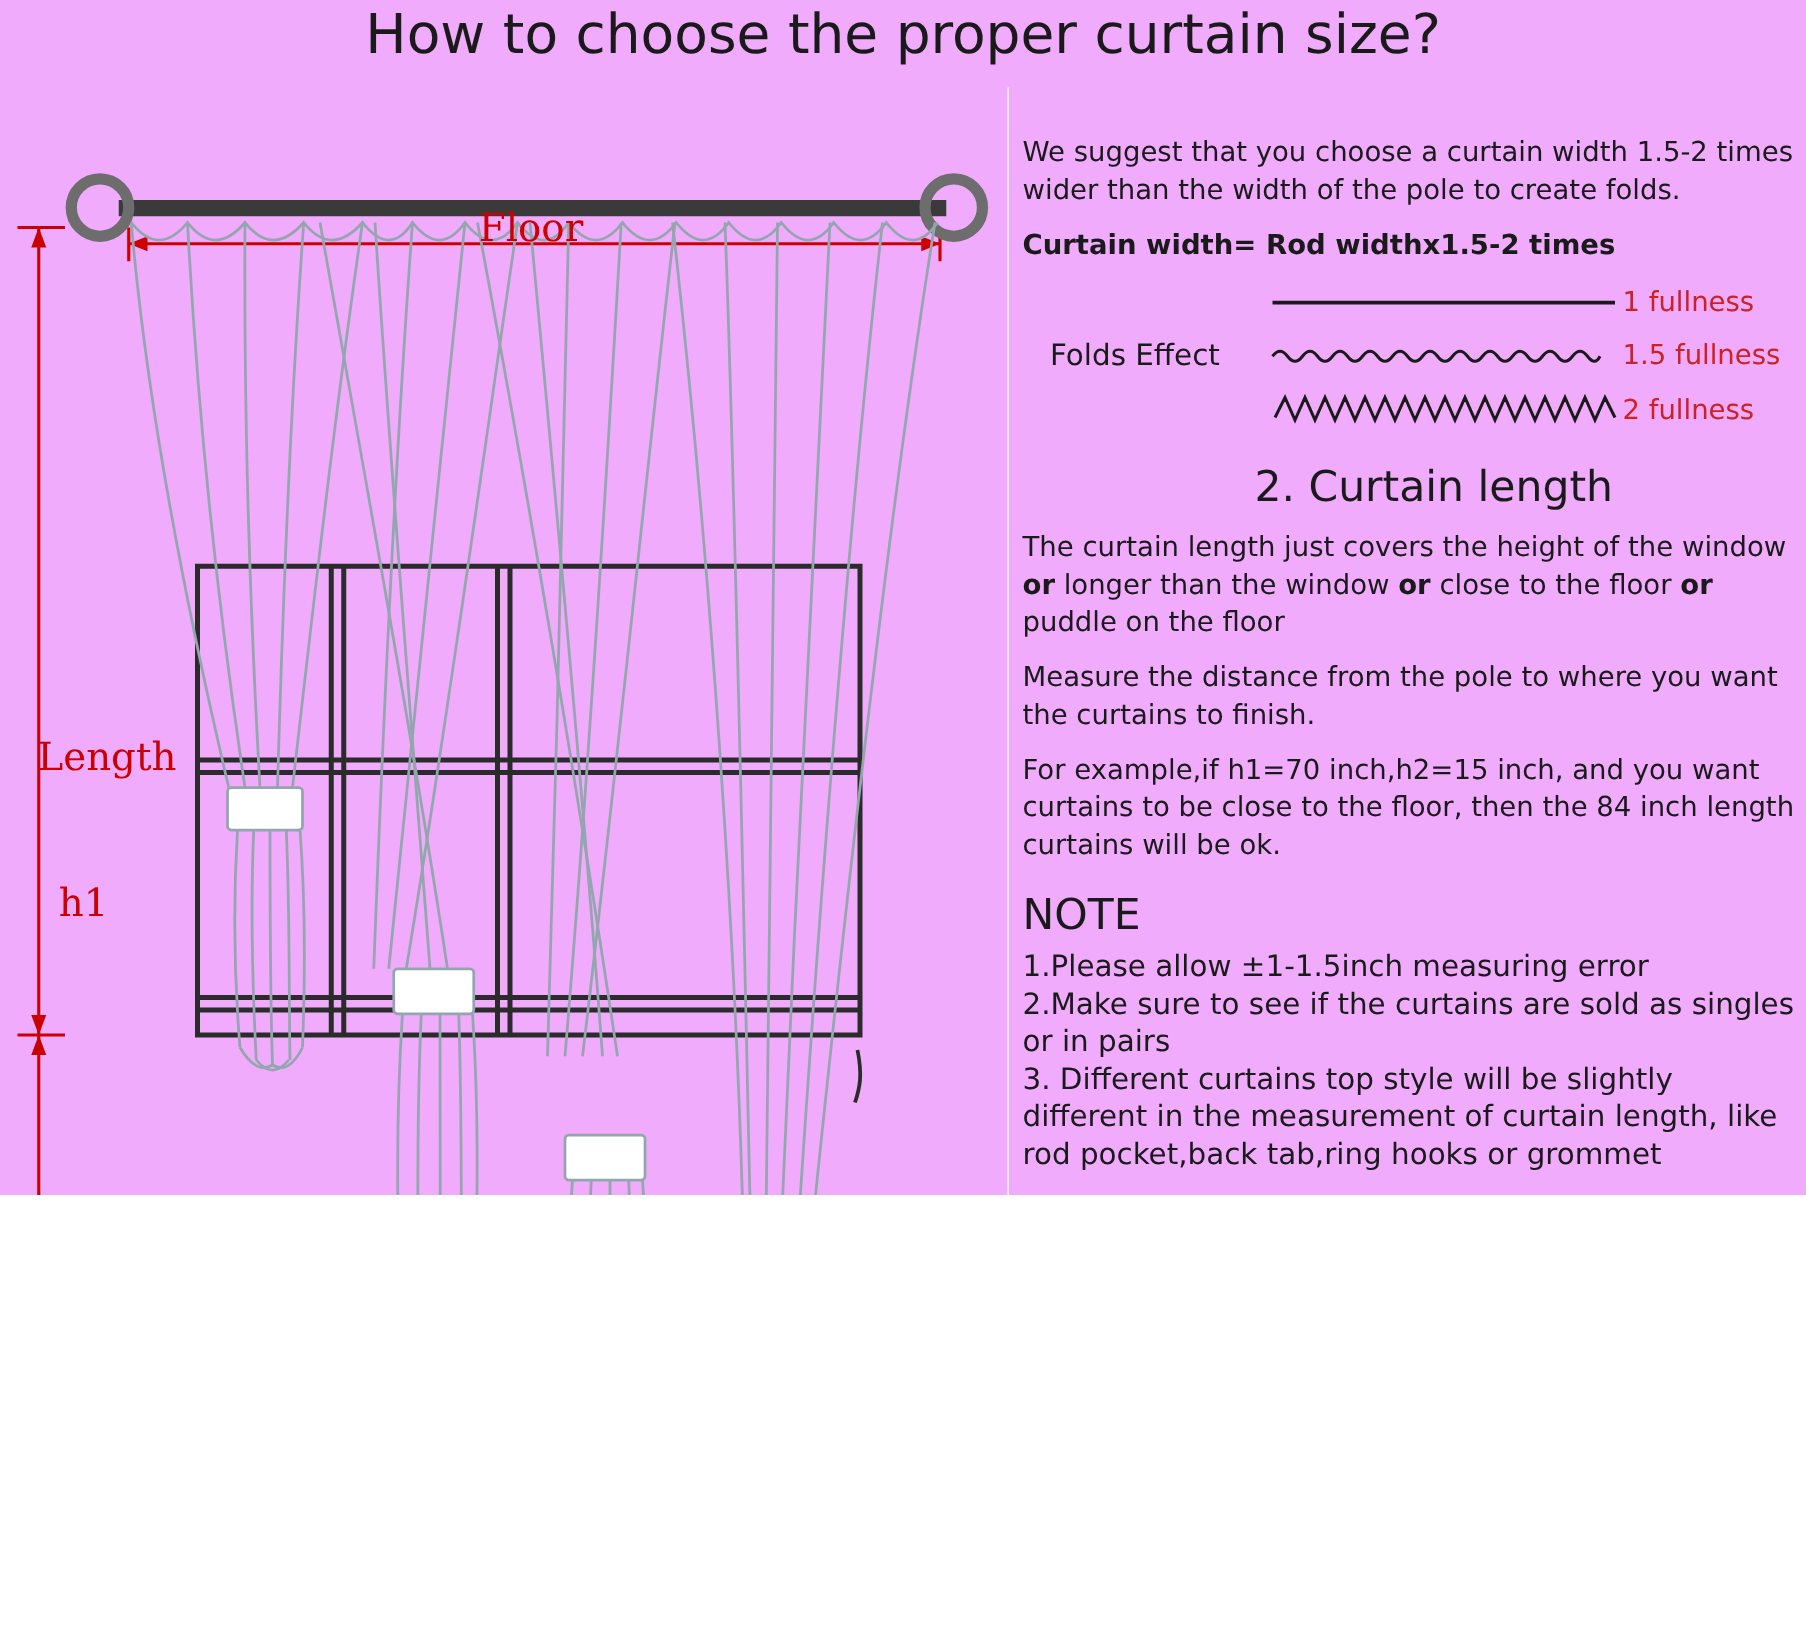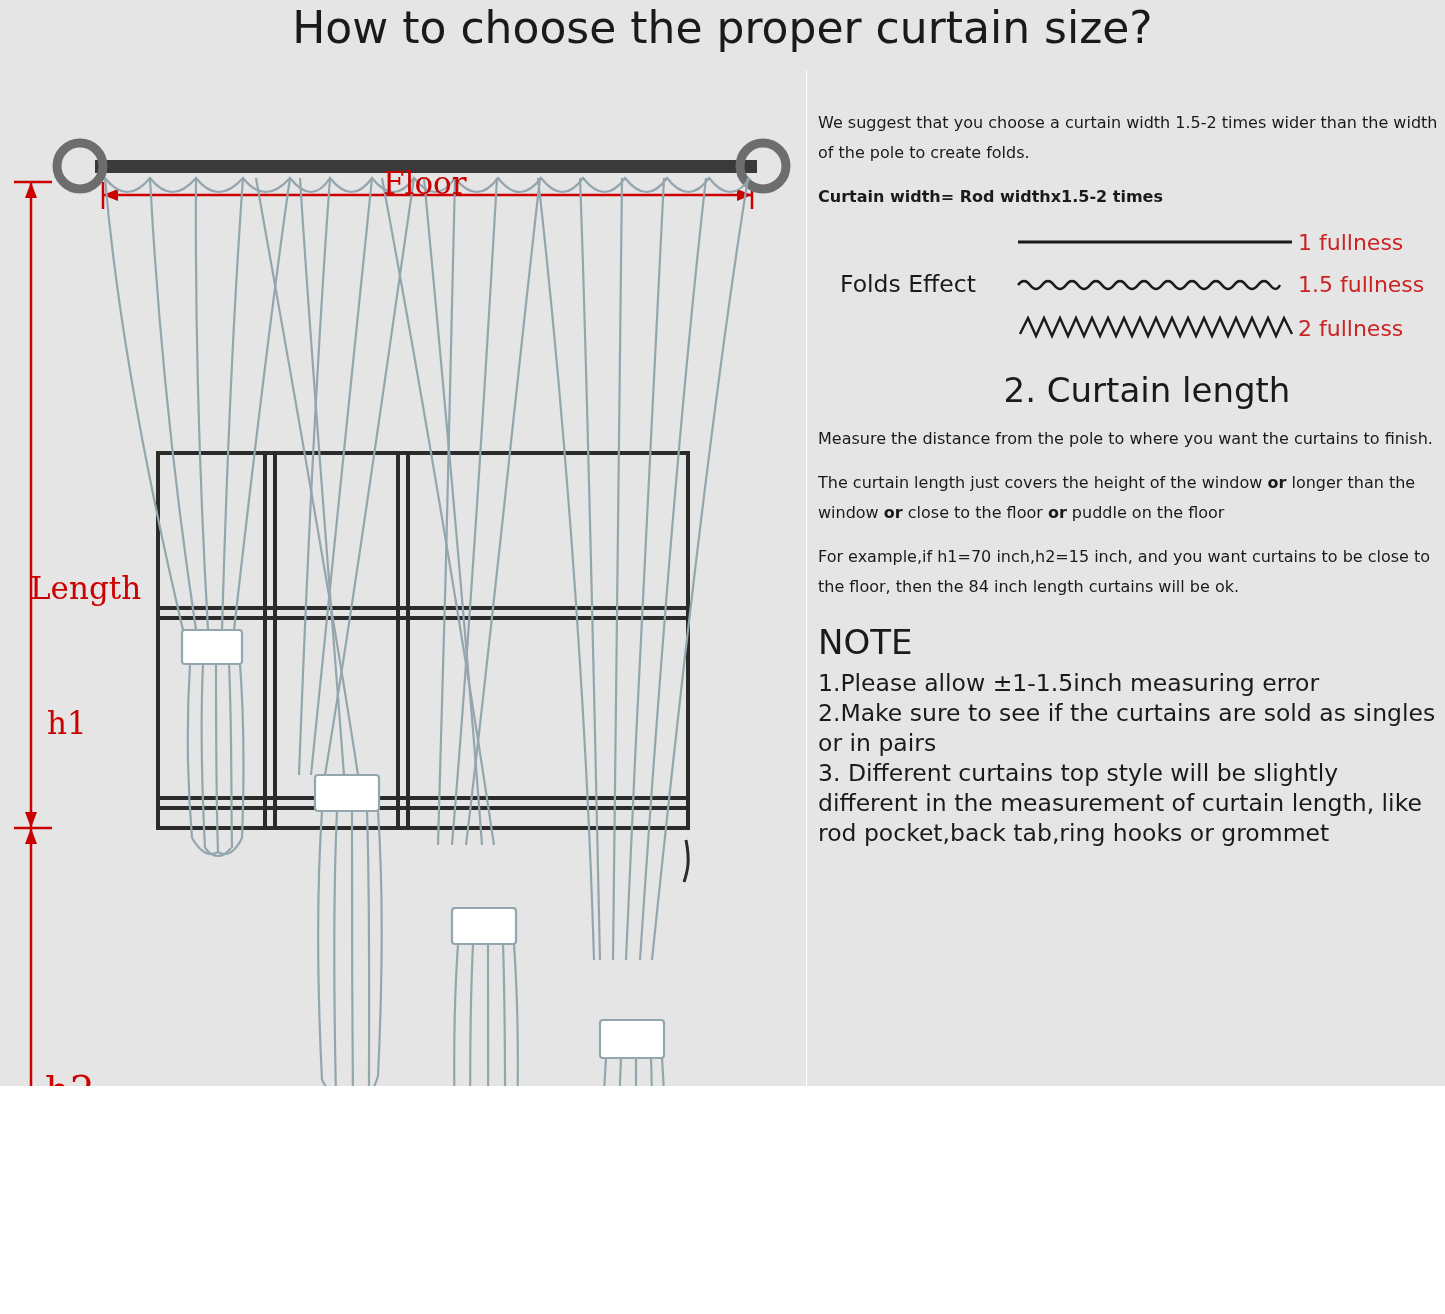--- a/index.html
+++ b/index.html
@@ -3,22 +3,22 @@
 <meta charset="utf-8">
 <style>
   html, body {
     margin: 0;
     padding: 0;
     background: #ffffff;
   }
   #page {
     position: relative;
     width: 1445px;
-    height: 1086px;
-    background: #e5e5e5;
+    height: 956px;
+    background: #f0abfc;
     font-family: "DejaVu Sans", sans-serif;
     overflow: hidden;
   }
   
   #title {
     position: absolute;
     left: 0;
     top: 2px;
     width: 1445px;
     text-align: center;
@@ -45,21 +45,21 @@
     width: 806px;
     height: 1244px;
   }
   #diagram svg { display: block; }
   .dim-label {
     position: absolute;
     color: #cc0000;
     font-family: "DejaVu Serif", serif;
   }
   #label-width { left: 383px; top: 95px; font-size: 31px; }
-  #label-length { left: 30px; top: 500px; font-size: 31px; }
+  #label-length { left: 30px; top: 518px; font-size: 31px; }
   #label-h1 { left: 47px; top: 635px; font-size: 31px; }
   #label-h2 { left: 45px; top: 998px; font-size: 39px; }
   #label-floor {
     position: absolute;
     left: 22px;
     top: 1206px;
     font-family: "DejaVu Serif", serif;
     font-size: 46px;
     color: #111111;
   }
@@ -78,21 +78,21 @@
     padding-left: 38px;
   }
   .h-note {
     font-size: 34px;
     color: #1a1a1a;
     margin: 0 0 6px 0;
     font-weight: normal;
     padding-left: 0px;
   }
   .p {
-    font-size: 16px;
+    font-size: 22px;
     line-height: 30px;
     color: #1a1a1a;
     margin: 0 0 14px 0;
   }
   .b { font-weight: bold; }
   .folds {
     position: relative;
     height: 122px;
     margin-top: 8px;
     margin-bottom: 6px;
@@ -294,24 +294,24 @@
       </svg>
       <span class="fullness-lbl" id="f2">1.5 fullness</span>
 
       <svg class="fold-art" style="top:88px" width="290" height="30" viewBox="0 0 290 30">
         <polyline points="4,20 12,4 20,22 28,4 36,22 44,4 52,22 60,4 68,22 76,4 84,22 92,4 100,22 108,4 116,22 124,4 132,22 140,4 148,22 156,4 164,22 172,4 180,22 188,4 196,22 204,4 212,22 220,4 228,22 236,4 244,22 252,4 260,22 268,4 276,20" stroke="#1a1a1a" stroke-width="2.4" fill="none"></polyline>
       </svg>
       <span class="fullness-lbl" id="f3">2 fullness</span>
     </div>
 
     <h2 class="h-sect" id="sec2">2. Curtain length</h2>
-    <p class="p">Measure the distance from the pole to where you want the curtains to finish.</p>
     <p class="p">
       <span>The curtain length just covers the height of the window </span><span class="b">or</span><span> longer than the window </span><span class="b">or</span><span> close to the floor </span><span class="b">or</span><span> puddle on the floor</span>
     </p>
+    <p class="p">Measure the distance from the pole to where you want the curtains to finish.</p>
     <p class="p">For example,if h1=70 inch,h2=15 inch, and you want curtains to be close to the floor, then the 84 inch length curtains will be ok.</p>
 
     <h2 class="h-note" id="note">NOTE</h2>
     <div class="note-list">1.Please allow ±1-1.5inch measuring error</div>
     <div class="note-list">2.Make sure to see if the curtains are sold as singles or in pairs</div>
     <div class="note-list">3. Different curtains top style will be slightly different in the measurement of curtain length, like rod pocket,back tab,ring hooks or grommet</div>
   </div>
 
 </div>
 

